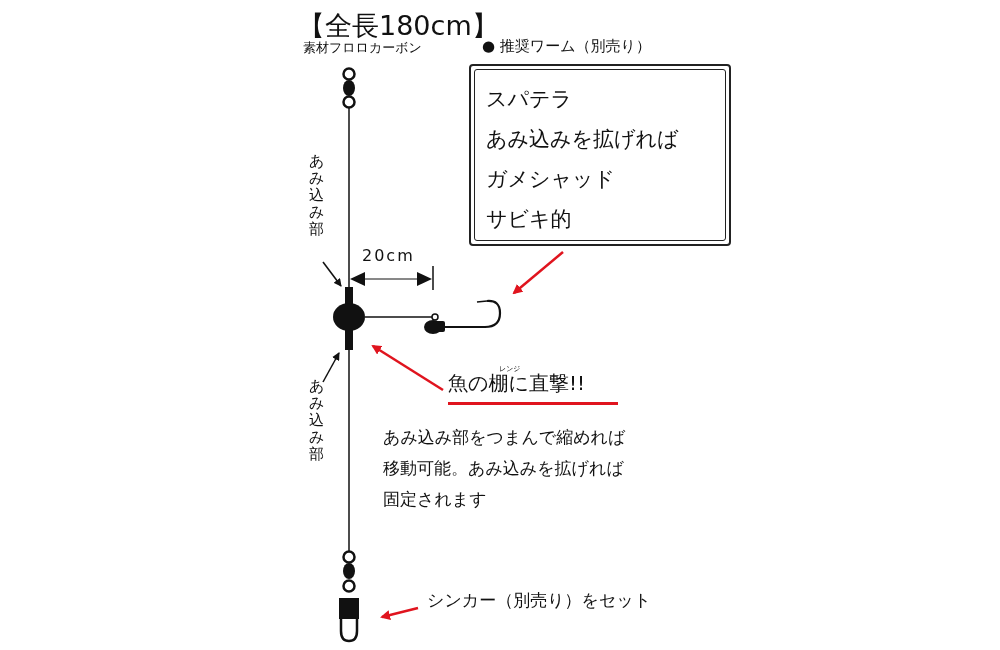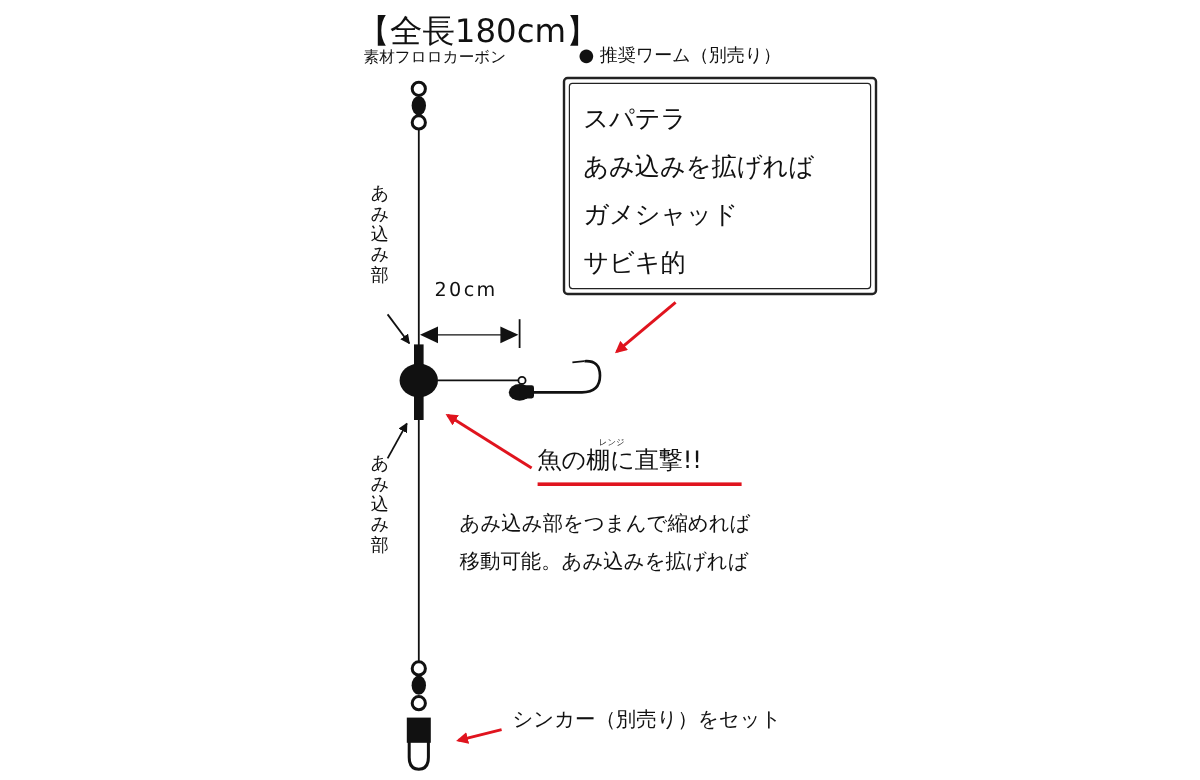--- a/index.html
+++ b/index.html
@@ -10,21 +10,21 @@
     .title { left: 298px; top: 8px; font-size: 27px; font-weight: normal; letter-spacing: 0; white-space: nowrap; }
     .subtitle { left: 303px; top: 39px; font-size: 13px; white-space: nowrap; }
     .rec-title { left: 482px; top: 37px; font-size: 15px; white-space: nowrap; }
     .rec-box { left: 469px; top: 64px; width: 262px; height: 182px; border: 2px solid #222; border-radius: 4px; box-sizing: border-box; }
     .rec-box-inner { position: absolute; left: 3px; top: 3px; right: 3px; bottom: 3px; border: 1.5px solid #222; border-radius: 3px; }
     .rec-list { list-style: none; margin: 0; padding: 0; position: absolute; left: 15px; top: 13px; }
     .rec-list li { font-size: 21px; height: 40px; line-height: 40px; white-space: nowrap; }
     .vlabel { font-size: 15px; line-height: 17px; width: 18px; word-break: break-all; }
     .vlabel-top { left: 309px; top: 153px; }
     .vlabel-bot { left: 309px; top: 378px; }
-    .dim-label { left: 362px; top: 232px; font-size: 16px; letter-spacing: 2px; white-space: nowrap; text-align: right; }
+    .dim-label { left: 362px; top: 246px; font-size: 16px; letter-spacing: 2px; white-space: nowrap; text-align: right; }
     .headline { left: 448px; top: 370px; font-size: 20px; white-space: nowrap; }
     .ruby { left: 499px; top: 364px; font-size: 7px; white-space: nowrap; }
     .headline-underline { left: 448px; top: 402px; width: 170px; height: 3px; background: #e0141e; }
     .desc { left: 383px; top: 422px; font-size: 17px; line-height: 31px; white-space: nowrap; }
     .sinker-note { left: 427px; top: 590px; font-size: 17px; line-height: 20px; white-space: nowrap; }
   </style>
 </head>
 <body>
 
 <svg class="diagram" viewBox="0 0 1000 650">
@@ -118,17 +118,18 @@
 
 <div class="abs dim-label">20cm</div>
 
 <div class="abs ruby">レンジ</div>
 <div class="abs headline">魚の棚に直撃!!</div>
 <div class="abs headline-underline"></div>
 
 <div class="abs desc">
   <div>あみ込み部をつまんで縮めれば</div>
   <div>移動可能。あみ込みを拡げれば</div>
+  <div>固定されます</div>
 </div>
 
 <div class="abs sinker-note">
   <div>シンカー（別売り）をセット</div>
 </div>
 
 </body></html>

